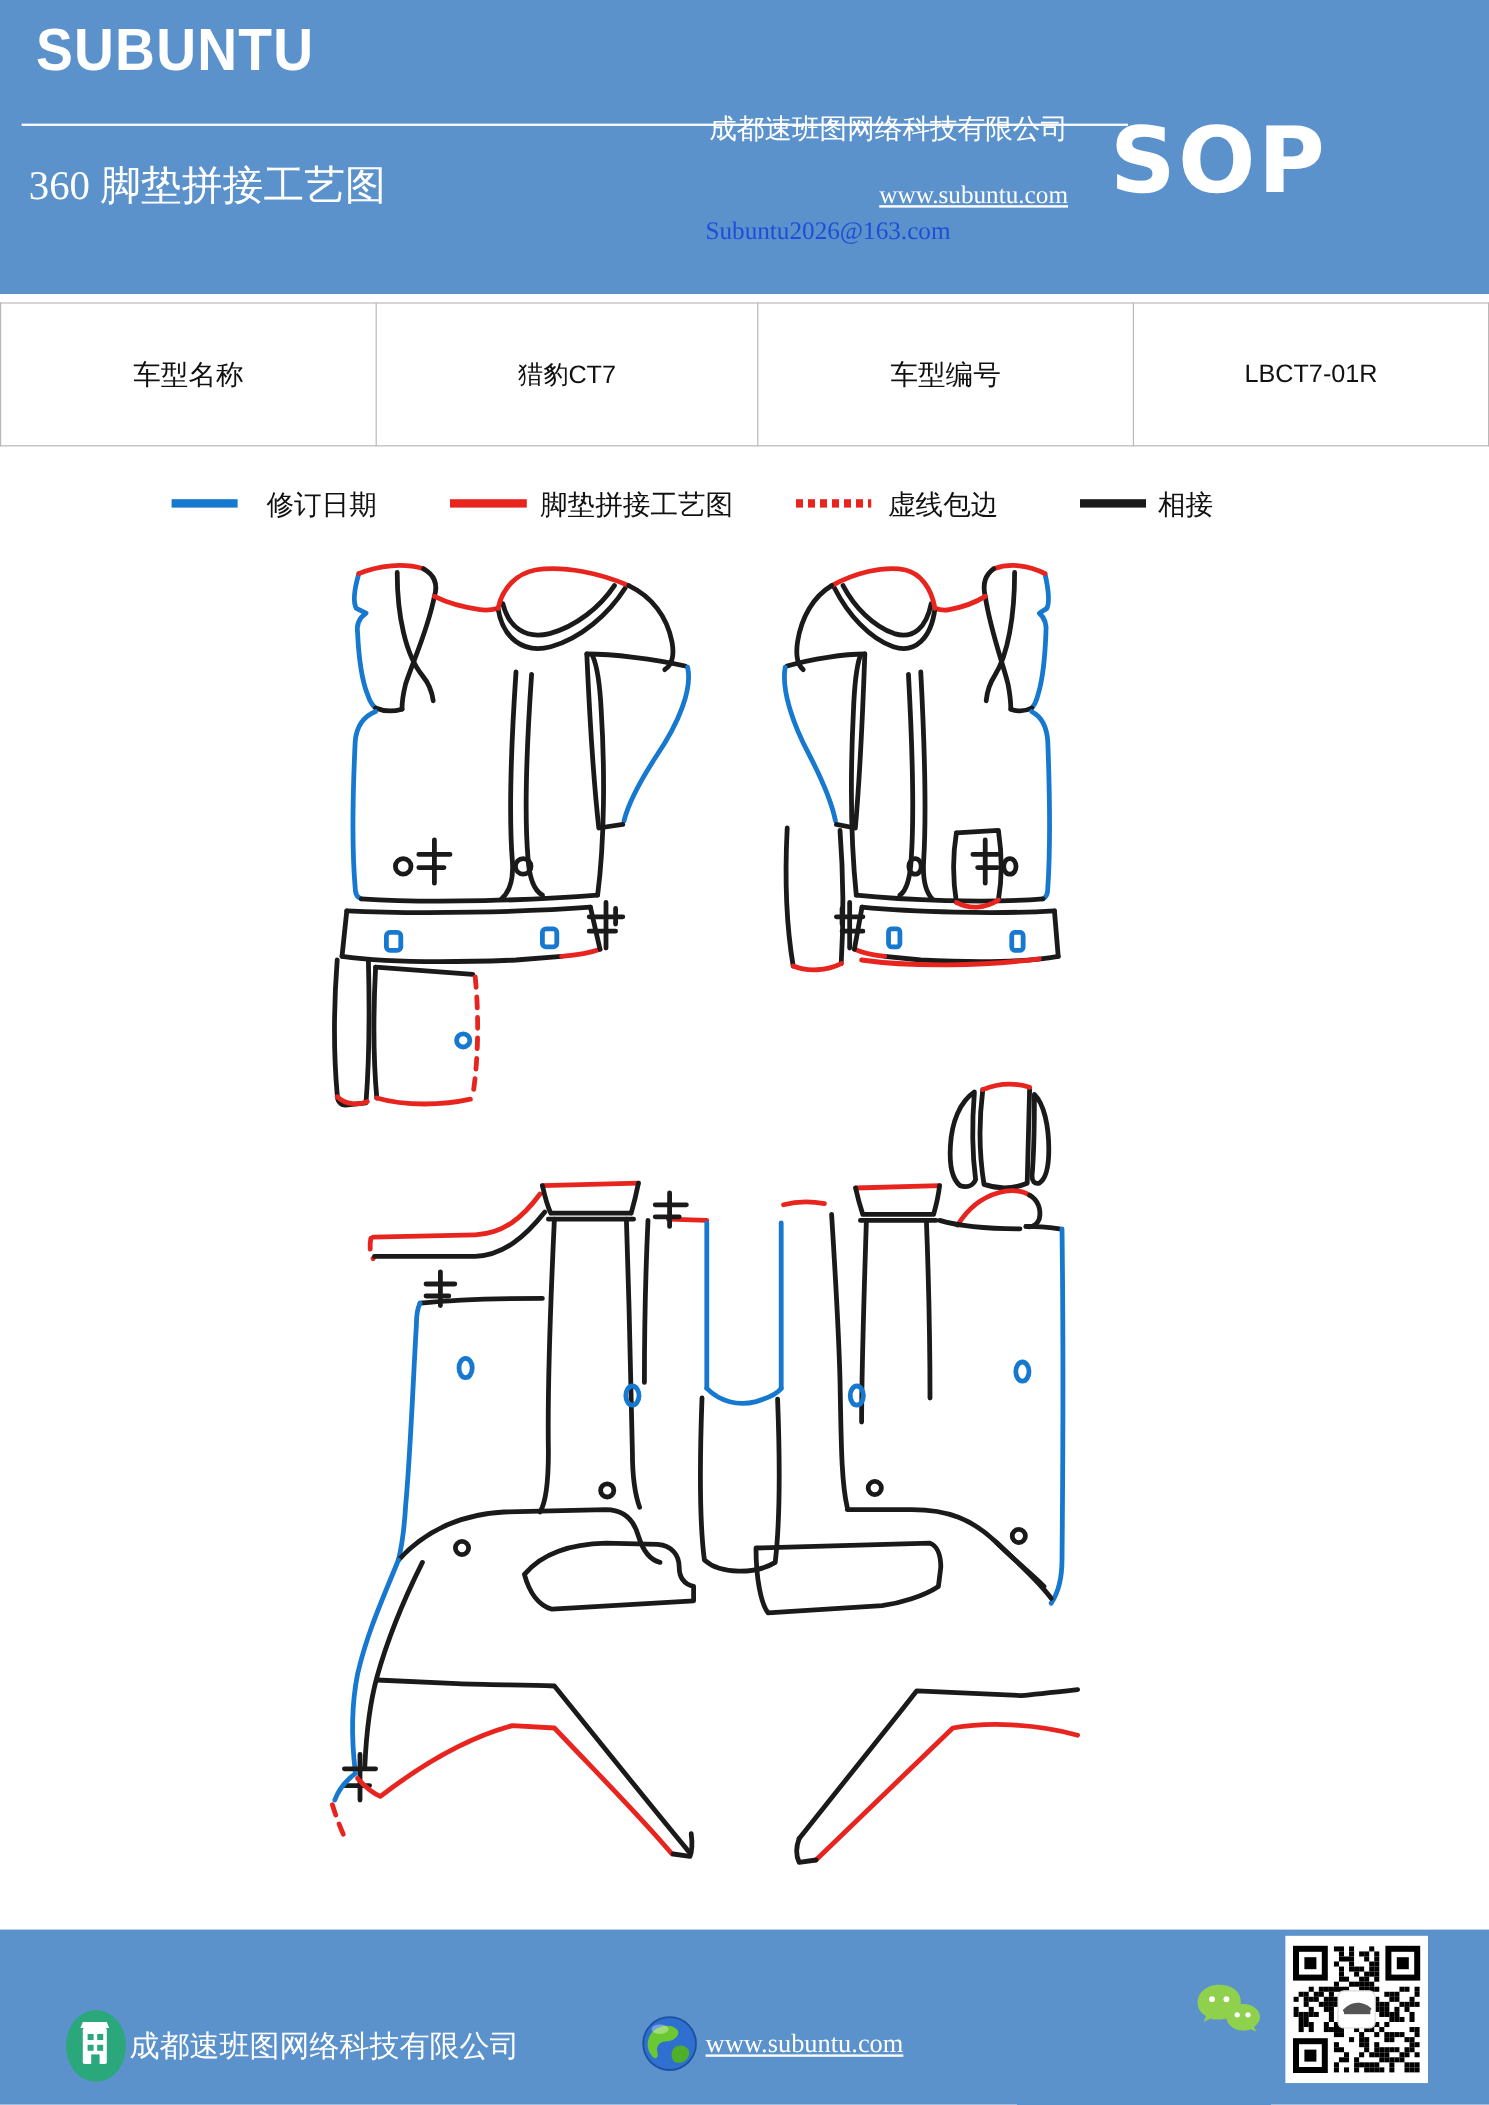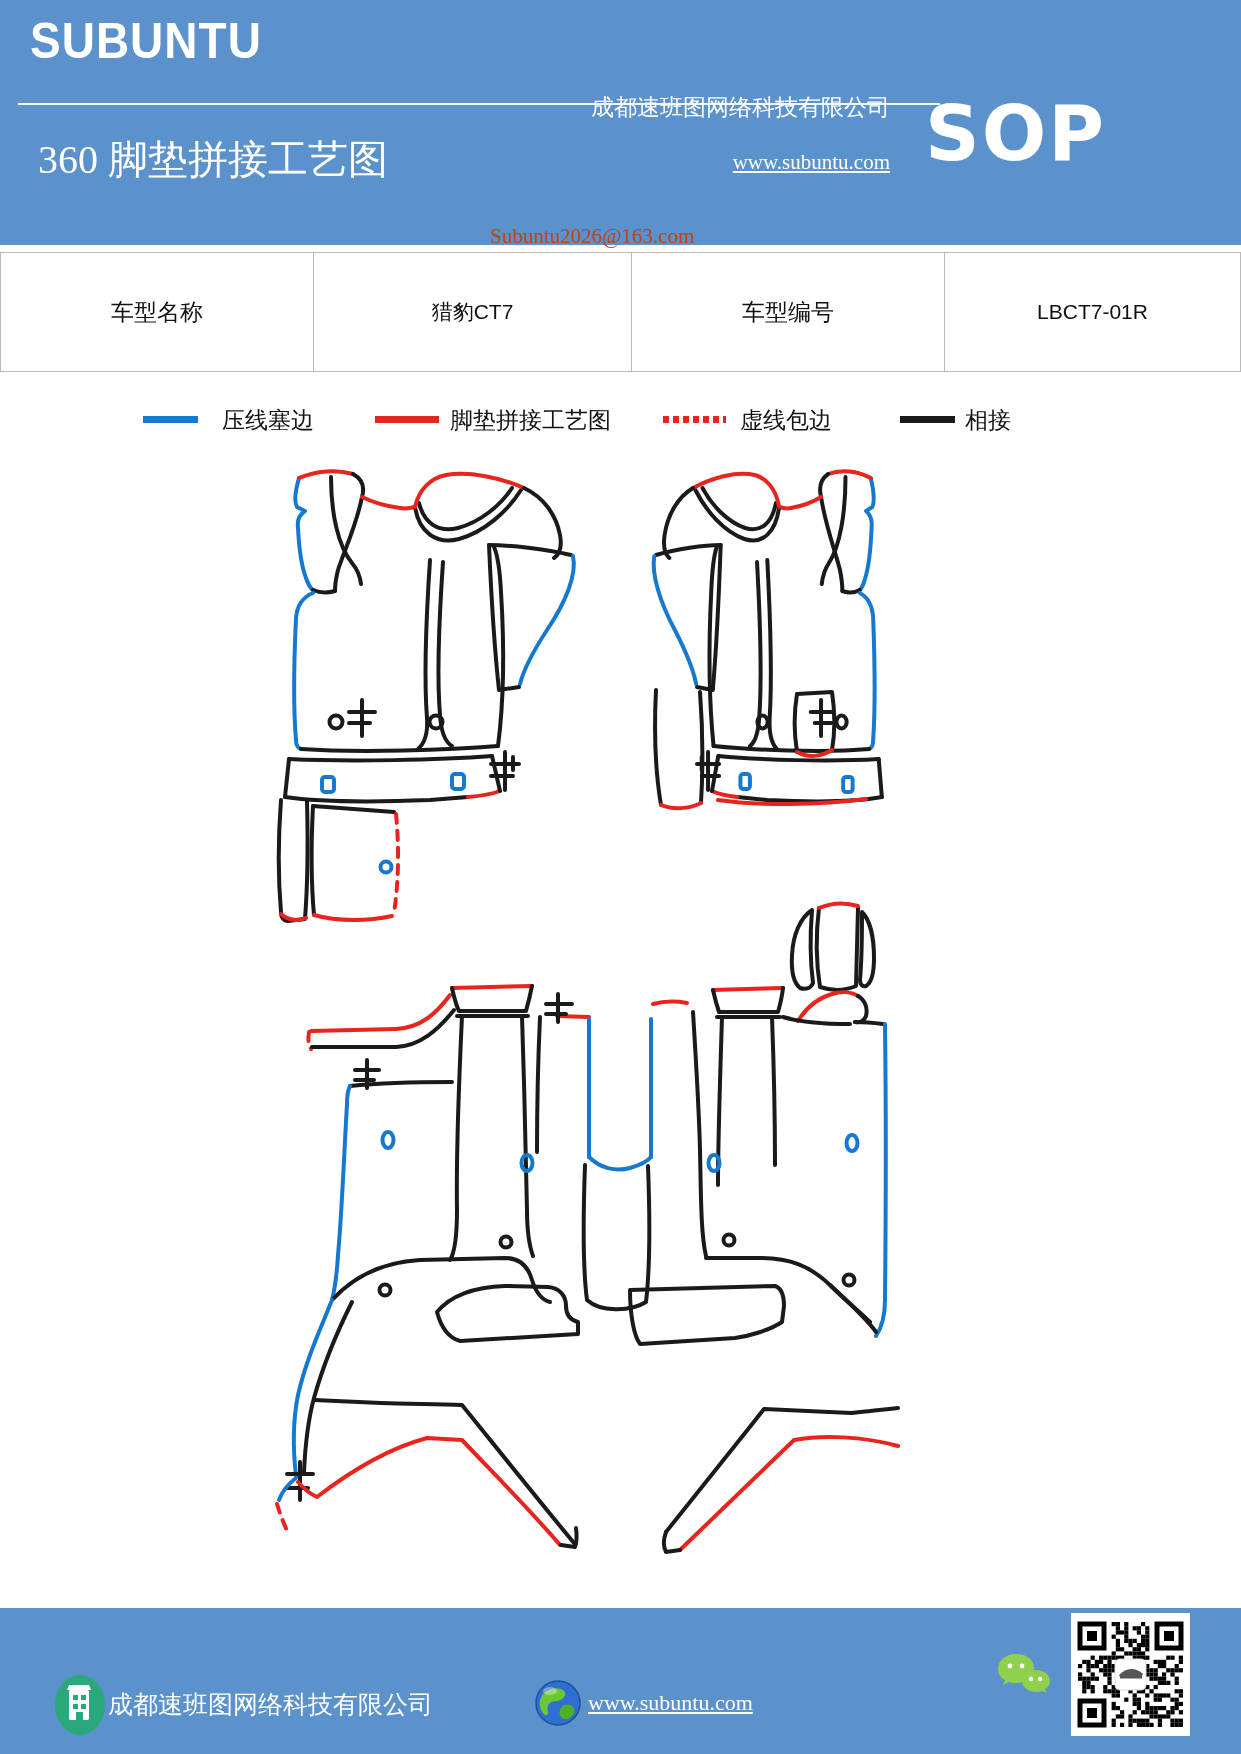--- a/index.html
+++ b/index.html
@@ -4,27 +4,27 @@
 <style>
   html,body{margin:0;padding:0;}
   body{width:1241px;height:1754px;position:relative;background:#ffffff;
        font-family:"Liberation Sans",sans-serif;overflow:hidden;}
   .abs{position:absolute;}
   
   #header{left:0;top:0;width:1241px;height:245px;background:var(--c-band);}
   #brand{left:30px;top:14px;color:#fff;font-size:46px;font-weight:bold;
          font-family:"Liberation Sans",sans-serif;letter-spacing:1px;transform:scaleY(1.08);}
   #hrule{left:18px;top:103px;width:922px;height:2px;background:#f5f8fb;}
-  #doc-title{left:38px;top:132px;color:#fff;font-size:40px;font-family:"Liberation Serif",serif;}
+  #doc-title{left:24px;top:132px;color:#fff;font-size:34px;font-family:"Liberation Serif",serif;}
   #hd-company{left:490px;top:92px;width:400px;text-align:right;color:#fff;font-size:23px;
               font-family:"Liberation Serif",serif;}
   #hd-site{left:490px;top:150px;width:400px;text-align:right;color:#fff;font-size:21px;
            font-family:"Liberation Serif",serif;text-decoration:underline;}
-  #hd-mail{left:490px;top:180px;width:400px;text-align:left;color:#c2410c;font-size:21px;
-           font-family:"Liberation Serif",serif;margin-top:44px;}
+  #hd-mail{left:490px;top:180px;width:400px;text-align:center;color:#1d4ed8;font-size:21px;
+           font-family:"Liberation Serif",serif;}
   #sop{left:925px;top:52px;width:160px;text-align:center;color:#fff;font-size:76px;
        font-weight:bold;font-family:"DejaVu Sans",sans-serif;letter-spacing:2px;margin-top:37px;}
   
   #info-table{left:0;top:252px;width:1241px;height:120px;border-collapse:collapse;position:absolute;}
   #info-table td{border:1px solid #b9b9b9;text-align:center;vertical-align:middle;}
   #info-table td.lbl{font-family:"Liberation Serif",serif;font-size:23px;color:#111;text-align:center;}
   #info-table td.val{font-family:"Liberation Sans",sans-serif;font-size:21px;color:#111;}
   
   .lg-bar{position:absolute;top:416px;height:7px;}
   .lg-lab{position:absolute;top:405px;font-family:"Liberation Serif",serif;font-size:23px;color:#111;}
@@ -64,21 +64,21 @@
       <tr>
     <td class="lbl" style="width:310px">车型名称</td>
     <td class="val" style="width:315px">猎豹CT7</td>
     <td class="lbl" style="width:310px">车型编号</td>
     <td class="val">LBCT7-01R</td>
   </tr>
 </tbody>
   </table>
 
 <div class="abs lg-bar" style="left:143px;width:55px;background:var(--c-blue);"></div>
-<div class="abs lg-lab" style="left:222px;">压线塞边</div>
+<div class="abs lg-lab" style="left:222px;">修订日期</div>
 <div class="abs lg-bar" style="left:375px;width:64px;background:var(--c-red);"></div>
 <div class="abs lg-lab" style="left:450px;">脚垫拼接工艺图</div>
 <div class="abs lg-bar" style="left:663px;width:63px;background:repeating-linear-gradient(90deg,var(--c-red) 0 6px,#fff 6px 10px);"></div>
 <div class="abs lg-lab" style="left:740px;">虚线包边</div>
 <div class="abs lg-bar" style="left:900px;width:55px;background:var(--c-black);"></div>
 <div class="abs lg-lab" style="left:965px;">相接</div>
 
 <svg class="abs" id="diagram" viewBox="230 430 670 1140">
   <defs>
     <g id="matL">

